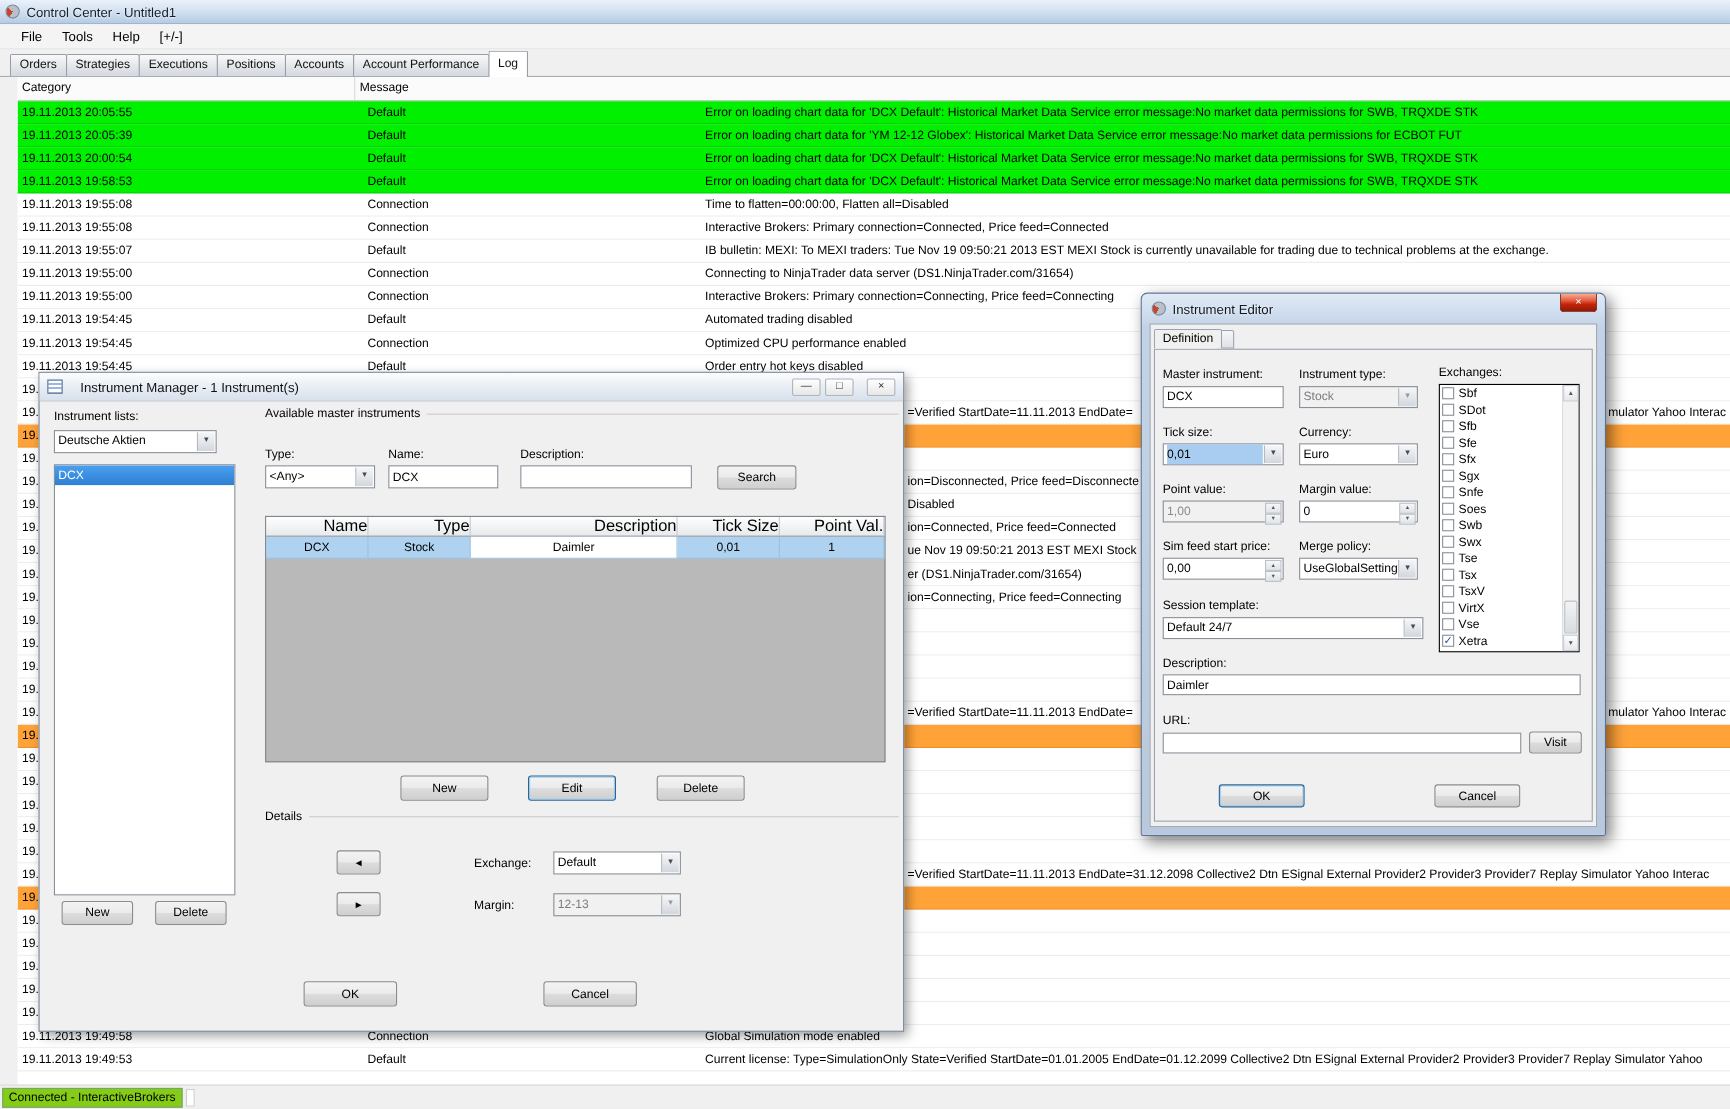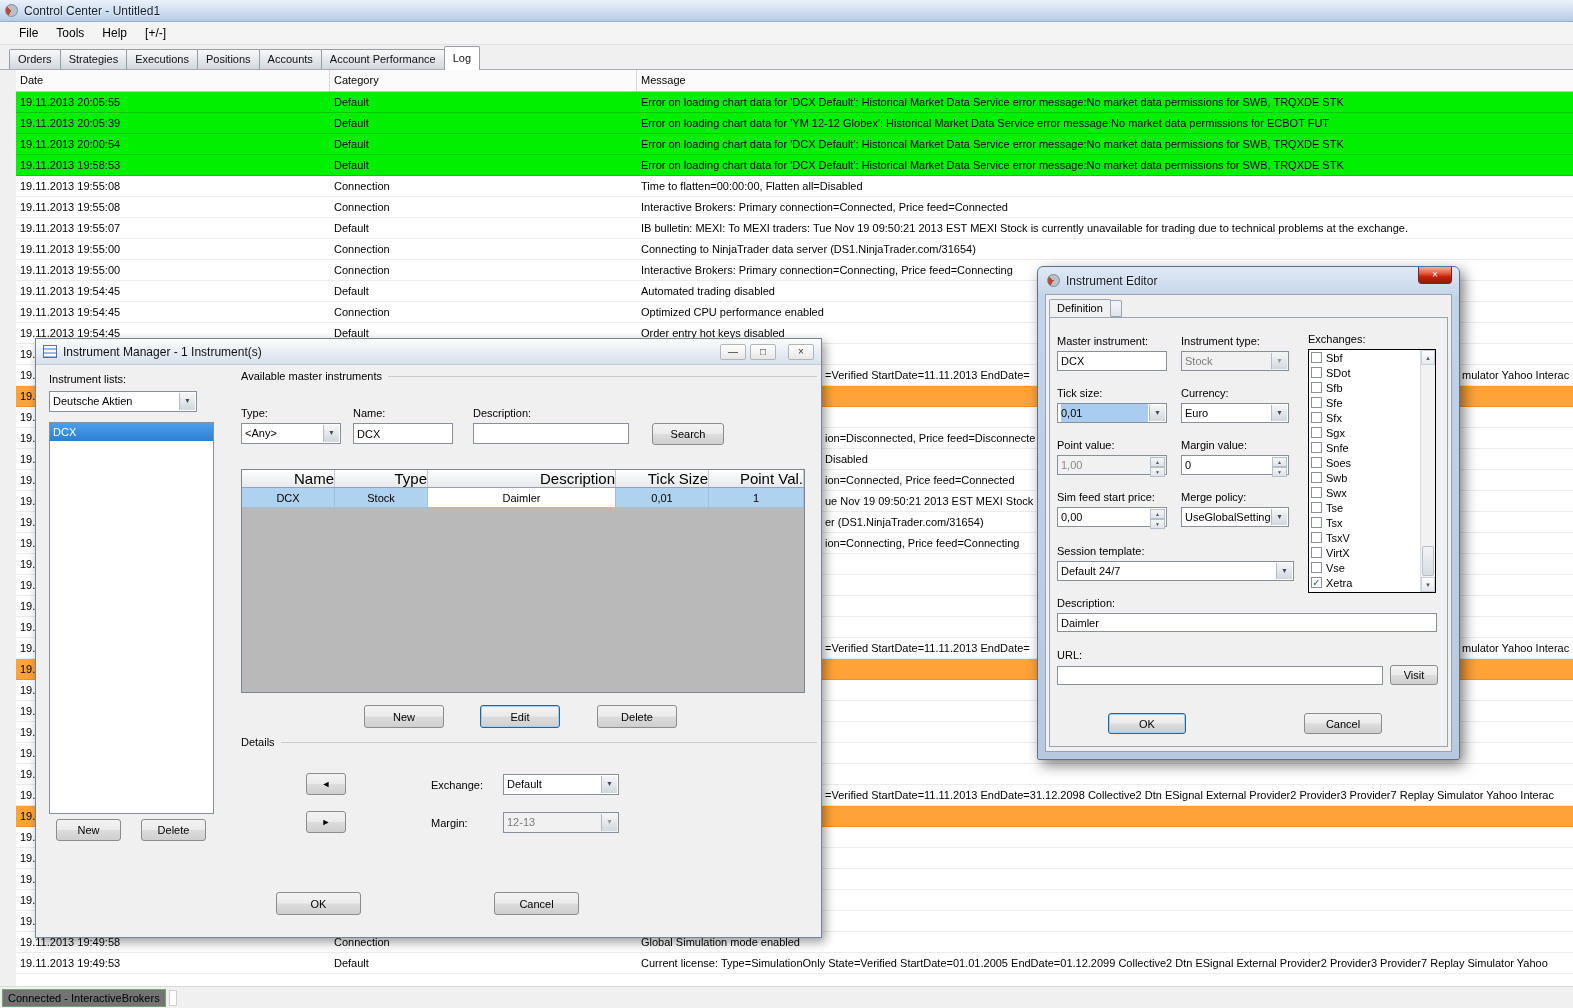--- a/index.html
+++ b/index.html
@@ -34,21 +34,21 @@
   .hcell { font-size:11px; line-height:21px; padding-left:4px; color:#000; border-right:1px solid #d9d9d9; }
   .lc-date { width:314px; } .lc-cat { width:307px; } .lc-msg { flex:1; border-right:none; }
   .log-row { position:relative; display:flex; height:21px; background:#fff; border-bottom:1px solid #ececec; }
   .log-row .cell { font-size:11px; line-height:20px; padding-left:4px; white-space:nowrap; overflow:hidden; }
   .log-row.bg-green { background:#00f000; border-bottom-color:#00ca00; }
   .log-row.bg-orange { background:#ffa238; border-bottom-color:#ef9226; }
   .frag { position:absolute; top:0; font-size:11px; line-height:20px; white-space:nowrap; color:#000; }
 
   .statusbar { position:absolute; left:0; bottom:0; right:0; height:22px; background:#f0f0f0;
                border-top:1px solid #d9d9d9; display:flex; align-items:center; padding:0 2px; gap:3px; }
-  .status-chip { background:#737373; border:1px solid #76a376; font-size:11px; line-height:16px;
+  .status-chip { background:#84cc16; border:1px solid #76a376; font-size:11px; line-height:16px;
                  padding:0 5px; color:#000;text-align:center; }
   .status-box { width:8px; height:16px; background:#fff; border:1px solid #cfcfcf; }
 
   
   .lbl { position:absolute; font-size:11px; color:#000; white-space:nowrap; }
   .btn { position:absolute; font-size:11px; color:#000; display:flex; align-items:center; justify-content:center;
          background:linear-gradient(#f3f3f3,#ebebeb 48%,#dcdcdc 52%,#cfcfcf);
          border:1px solid #898c90; border-radius:3px; }
   .btn.focus { border-color:#2a6496; box-shadow:inset 0 0 0 1px #9ed0f2; }
   .tinput { position:absolute; border:1px solid #898f98; background:#fff; font-size:11px; padding:0 3px;
@@ -69,21 +69,21 @@
   .spin.disabled { background:#f1f1f1; } .spin.disabled .sv { color:#8a8a8a; }
   .gcap { position:absolute; display:flex; align-items:center; font-size:11px; color:#000; }
   .gcap span { white-space:nowrap; }
   .gcap::after { content:""; flex:1; margin-left:6px; border-top:1px solid #cbcbcb; }
 
   
   .dlg-manager { position:absolute; left:35px; top:338px; width:787px; height:600px; background:#f0f0f0;
                  border:1px solid #76839a; box-shadow:3px 4px 10px rgba(0,0,0,.4); z-index:20; }
   .mgr-titlebar { position:absolute; left:0; top:0; right:0; height:26px;
                   background:linear-gradient(#fcfdfe,#e9eef5 50%,#d7e0eb); border-bottom:1px solid #c2cbd6;
-                  display:flex; align-items:center; padding:0 7px; gap:6px; }
+                  display:flex; align-items:center; padding:0 7px; gap:16px; }
   .mgr-icon { width:14px; height:13px; border:1px solid #55719a; background:repeating-linear-gradient(180deg,#fff 0 2px,#9cb8dc 2px 4px); }
   .mgr-title { font-size:12px; color:#111; }
   .mgr-btns { margin-left:auto; display:flex; gap:4px; }
   .winbtn { width:26px; height:16px; font-size:10px; line-height:14px; text-align:center; color:#333;
             background:linear-gradient(#fff,#e7e7e7); border:1px solid #b0b5bc; border-radius:2px; }
   .winbtn.close { margin-left:8px; }
   .listbox { position:absolute; background:#fff; border:1px solid #898f98; overflow:hidden; }
   .lb-item { height:18px; font-size:11px; line-height:18px; padding-left:3px; color:#000; }
   .lb-item.selected { background:linear-gradient(#4aa0ee,#2e7fd2); color:#fff; }
   .mgrid { position:absolute; left:205px; top:130px; width:564px; height:224px; background:#b9b9b9; border:1px solid #7f858d; }
@@ -151,21 +151,20 @@
       <div class="tab">Strategies</div>
       <div class="tab">Executions</div>
       <div class="tab">Positions</div>
       <div class="tab">Accounts</div>
       <div class="tab">Account Performance</div>
       <div class="tab active">Log</div>
     </div>
 
   <div class="log-area">
     <div class="log-header">
-        <div class="hcell lc-date">Date</div>
         <div class="hcell lc-cat">Category</div>
         <div class="hcell lc-msg">Message</div>
       </div>
     <div>
         <div class="log-row bg-green">
           <div class="cell lc-date">19.11.2013 20:05:55</div>
           <div class="cell lc-cat">Default</div>
           <div class="cell lc-msg">Error on loading chart data for 'DCX Default': Historical Market Data Service error message:No market data permissions for SWB, TRQXDE STK</div>
         </div>
         <div class="log-row bg-green">

